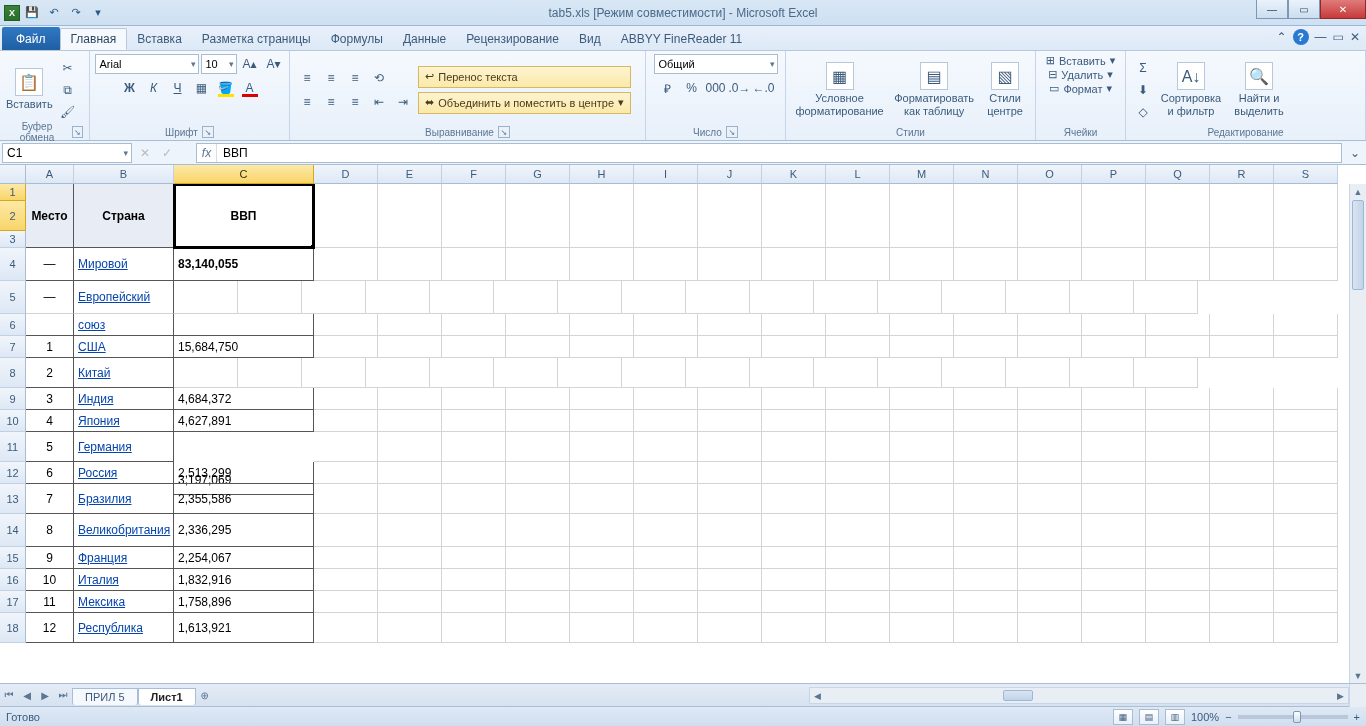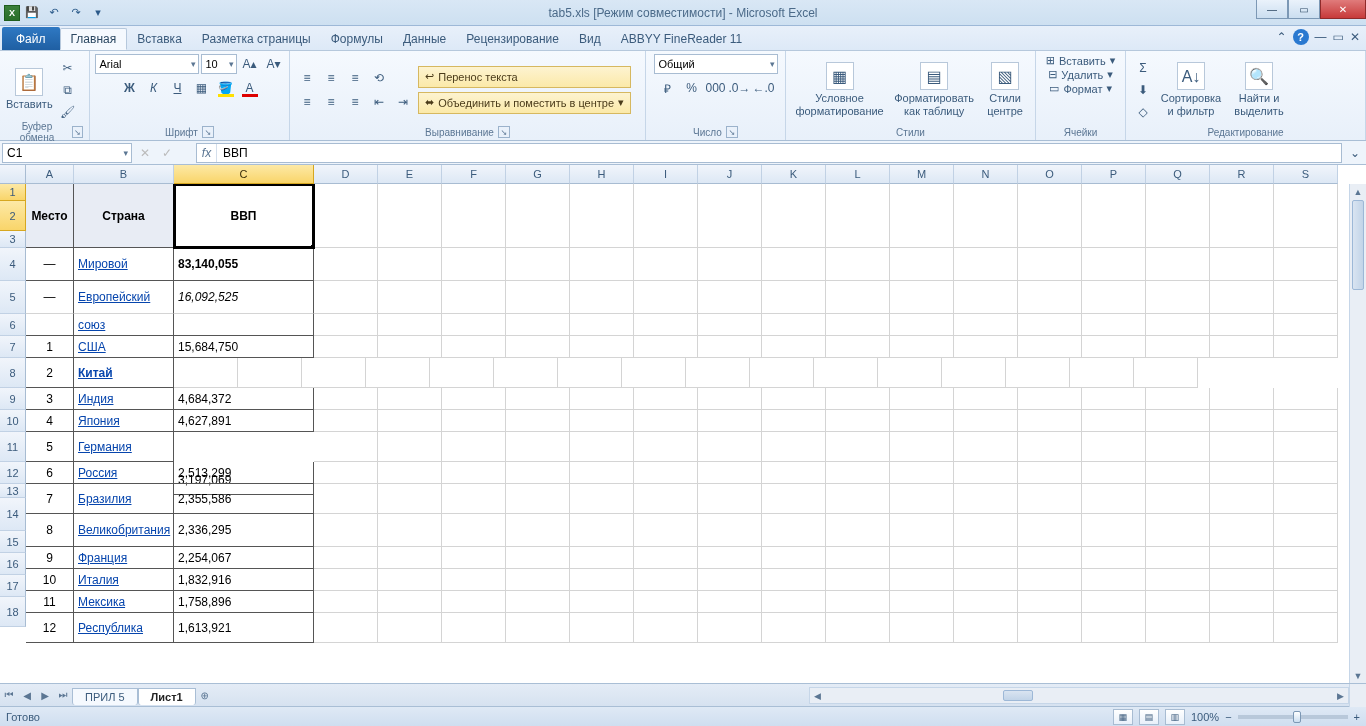--- a/index.html
+++ b/index.html
@@ -317,21 +317,21 @@
       <div class="rowhdr" style="height: 17px;">3</div>
       <div class="rowhdr" style="height: 33px;">4</div>
       <div class="rowhdr" style="height: 33px;">5</div>
       <div class="rowhdr" style="height: 22px;">6</div>
       <div class="rowhdr" style="height: 22px;">7</div>
       <div class="rowhdr" style="height: 30px;">8</div>
       <div class="rowhdr" style="height: 22px;">9</div>
       <div class="rowhdr" style="height: 22px;">10</div>
       <div class="rowhdr" style="height: 30px;">11</div>
       <div class="rowhdr" style="height: 22px;">12</div>
-      <div class="rowhdr" style="height: 14px;">13</div>
+      <div class="rowhdr" style="height: 30px;">13</div>
       <div class="rowhdr" style="height: 33px;">14</div>
       <div class="rowhdr" style="height: 22px;">15</div>
       <div class="rowhdr" style="height: 22px;">16</div>
       <div class="rowhdr" style="height: 22px;">17</div>
       <div class="rowhdr" style="height: 30px;">18</div>
     </div>
   <div class="cells" id="cells">
       <div class="cellrow" style="height: 64px;">
         <div class="cell thead border-r border-b" style="width: 48px; height: 64px;">Место</div>
         <div class="cell thead border-r border-b" style="width: 100px; height: 64px;">Страна</div>
@@ -374,21 +374,20 @@
         <div class="cell" style="width: 64px; height: 33px;"></div>
         <div class="cell" style="width: 64px; height: 33px;"></div>
         <div class="cell" style="width: 64px; height: 33px;"></div>
         <div class="cell" style="width: 64px; height: 33px;"></div>
       </div>
       <div class="cellrow" style="height: 33px;">
         <div class="cell border-r" style="width: 48px; height: 33px; justify-content: center;">—</div>
         <div class="cell border-r" style="width: 100px; height: 33px;">
           <a>Европейский</a>
         </div>
-        <div class="cell border-r" style="width: 140px; height: 33px; font-style: italic;">16,092,525</div>
         <div class="cell" style="width: 64px; height: 33px;"></div>
         <div class="cell" style="width: 64px; height: 33px;"></div>
         <div class="cell" style="width: 64px; height: 33px;"></div>
         <div class="cell" style="width: 64px; height: 33px;"></div>
         <div class="cell" style="width: 64px; height: 33px;"></div>
         <div class="cell" style="width: 64px; height: 33px;"></div>
         <div class="cell" style="width: 64px; height: 33px;"></div>
         <div class="cell" style="width: 64px; height: 33px;"></div>
         <div class="cell" style="width: 64px; height: 33px;"></div>
         <div class="cell" style="width: 64px; height: 33px;"></div>
@@ -440,21 +439,21 @@
         <div class="cell" style="width: 64px; height: 22px;"></div>
         <div class="cell" style="width: 64px; height: 22px;"></div>
         <div class="cell" style="width: 64px; height: 22px;"></div>
         <div class="cell" style="width: 64px; height: 22px;"></div>
         <div class="cell" style="width: 64px; height: 22px;"></div>
         <div class="cell" style="width: 64px; height: 22px;"></div>
         <div class="cell" style="width: 64px; height: 22px;"></div>
       </div>
       <div class="cellrow" style="height: 30px;">
         <div class="cell border-r border-b" style="width: 48px; height: 30px; justify-content: center;">2</div>
-        <div class="cell border-r border-b" style="width: 100px; height: 30px; font-weight: bold;">
+        <div class="cell border-r border-b" style="width: 100px; height: 30px;">
           <a>Китай</a>
         </div>
         <div class="cell" style="width: 64px; height: 30px;"></div>
         <div class="cell" style="width: 64px; height: 30px;"></div>
         <div class="cell" style="width: 64px; height: 30px;"></div>
         <div class="cell" style="width: 64px; height: 30px;"></div>
         <div class="cell" style="width: 64px; height: 30px;"></div>
         <div class="cell" style="width: 64px; height: 30px;"></div>
         <div class="cell" style="width: 64px; height: 30px;"></div>
         <div class="cell" style="width: 64px; height: 30px;"></div>

